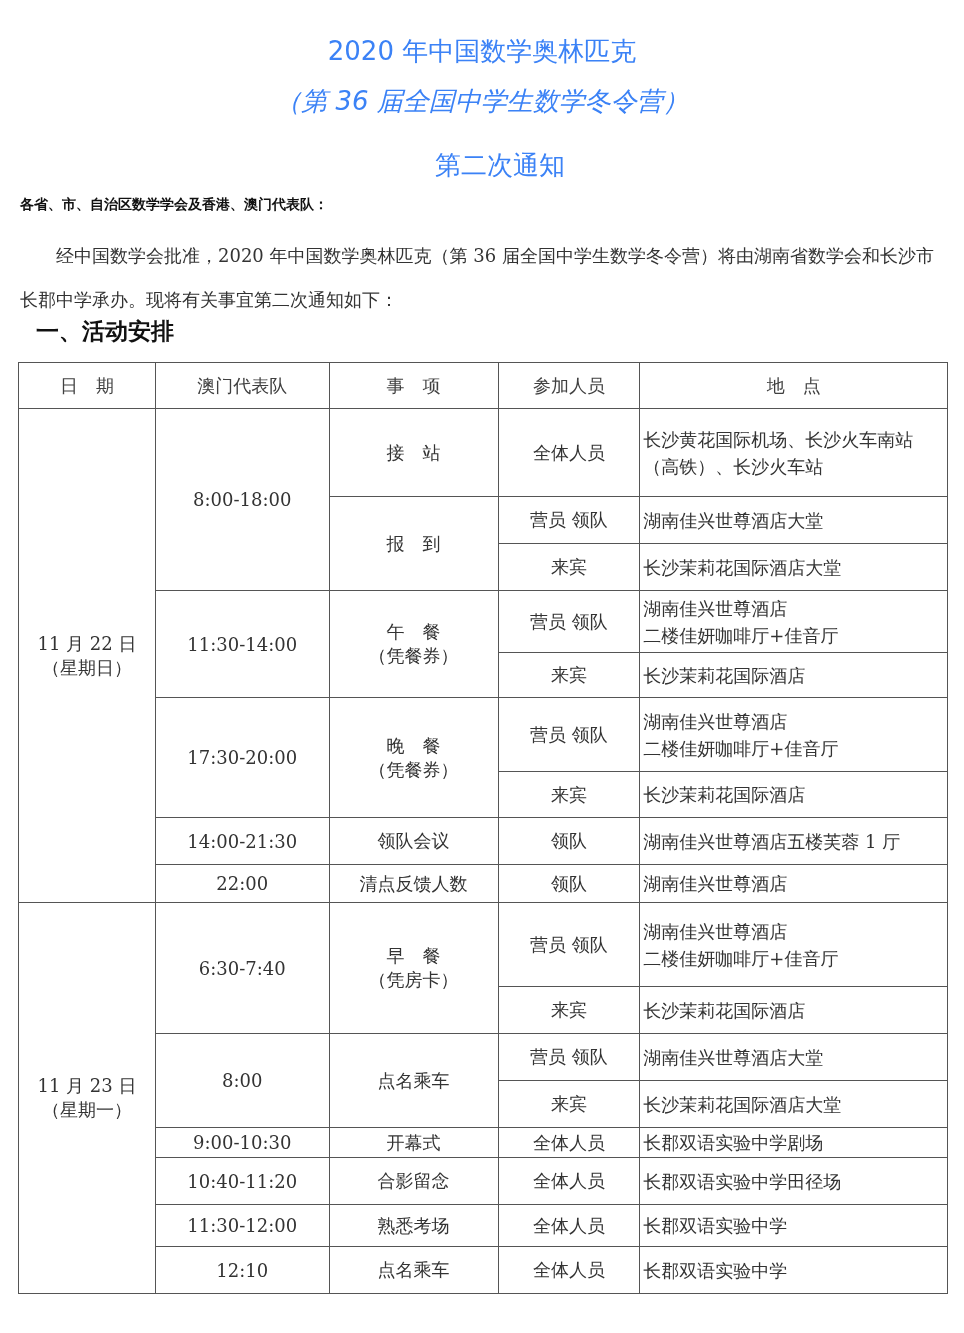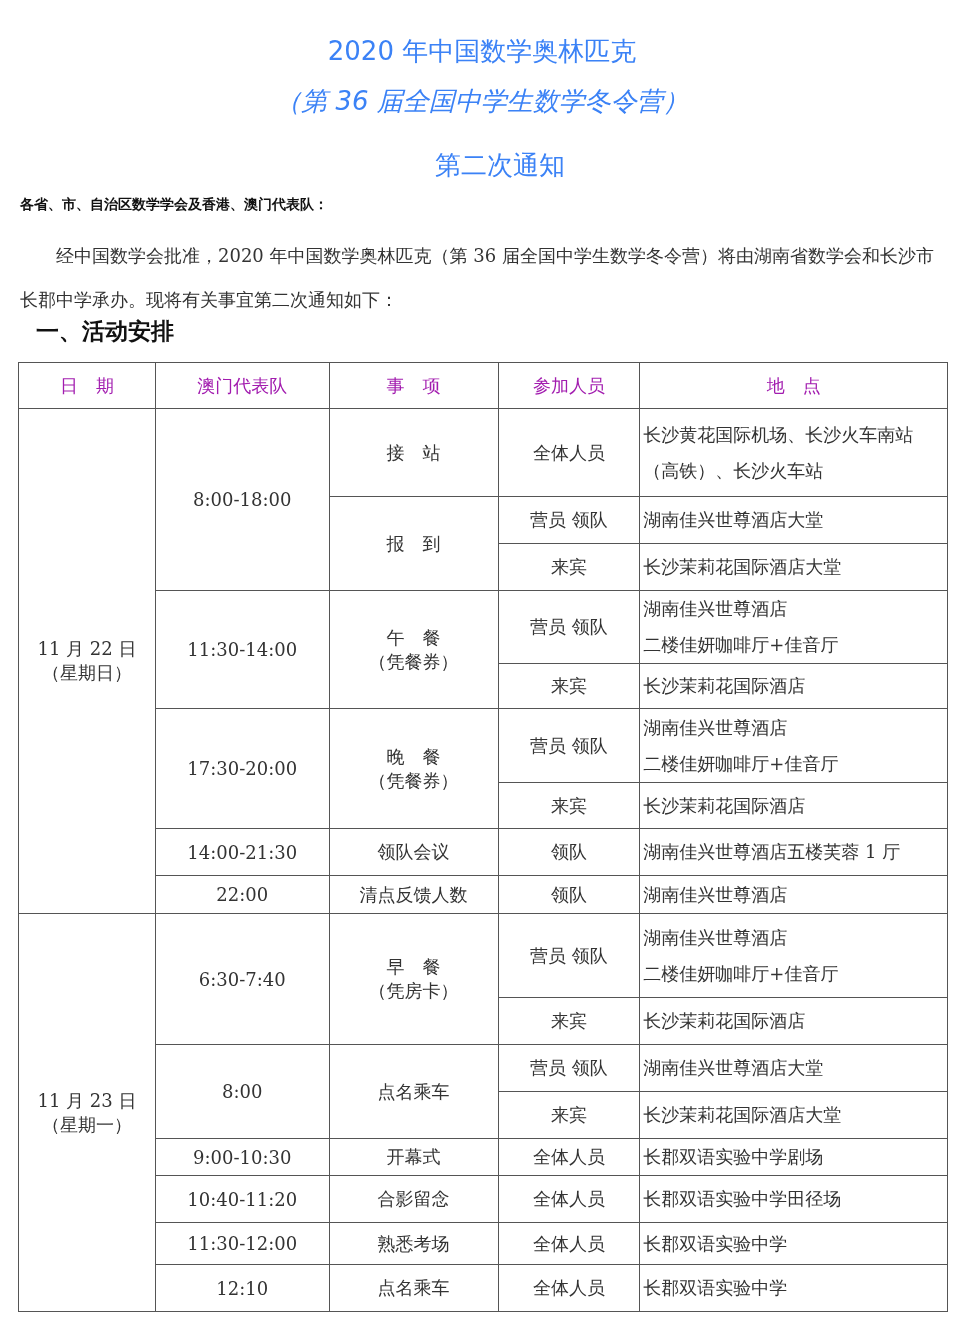--- a/index.html
+++ b/index.html
@@ -25,22 +25,22 @@
     font-family: "DejaVu Sans", sans-serif; font-weight: bold; font-size: 23px; color: #111; margin-left: 16px;
   }
   table.sched {
     position: absolute; left: 18px; top: 362px;
     border-collapse: collapse; width: 930px;
     font-family: "DejaVu Serif", serif; font-size: 18px; color: #333;
   }
   table.sched td, table.sched th {
     border: 1.5px solid #555; text-align: center; vertical-align: middle; padding: 0 4px;
   }
-  table.sched th { font-family: "DejaVu Sans", sans-serif; font-weight: normal; color: #a21caf; height: 45px; font-size: 18px; }
-  table.sched td.loc { text-align: left; padding-left: 3px; line-height: 36px; }
+  table.sched th { font-family: "DejaVu Sans", sans-serif; font-weight: normal; color: #404040; height: 45px; font-size: 18px; }
+  table.sched td.loc { text-align: left; padding-left: 3px; line-height: 27px; }
   table.sched td .sub { display: block; }
   col.c1 { width: 137px; } col.c2 { width: 174px; } col.c3 { width: 169px; }
   col.c4 { width: 142px; } col.c5 { width: 308px; }
 </style>
 </head>
 <body>
 
 <div class="title t1">2020 年中国数学奥林匹克</div>
 <div class="title t2">（第 36 届全国中学生数学冬令营）</div>
 <div class="title t3">第二次通知</div>

